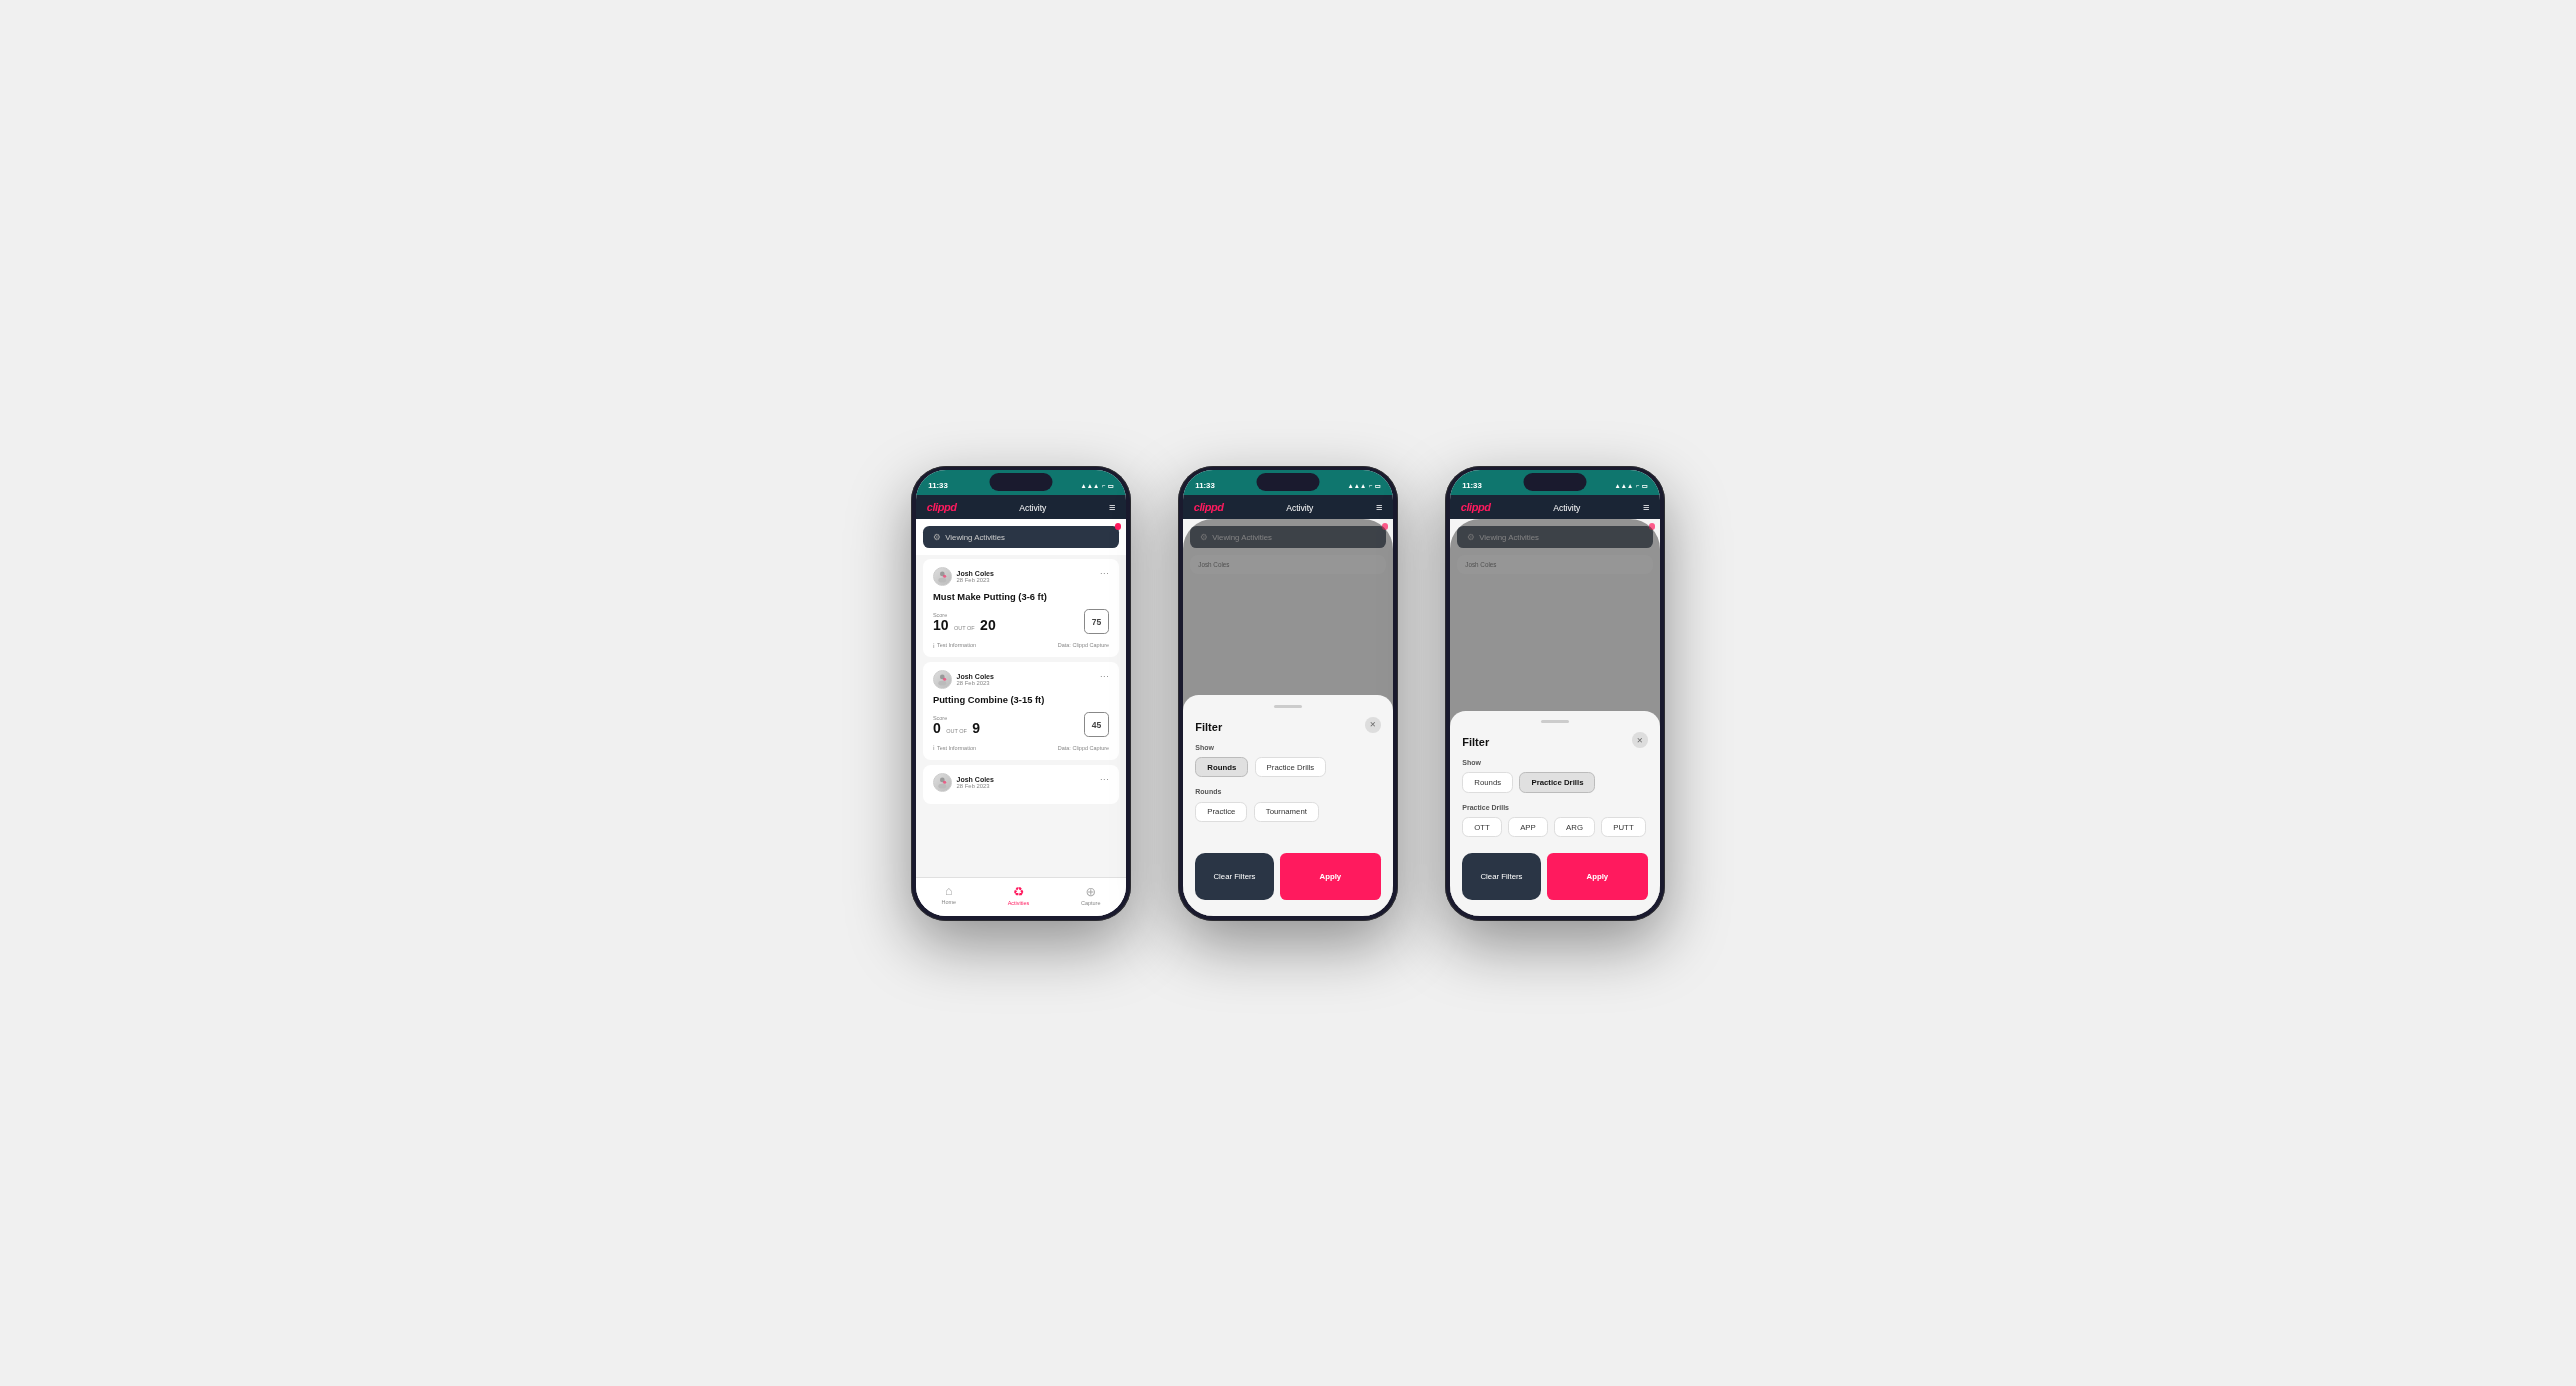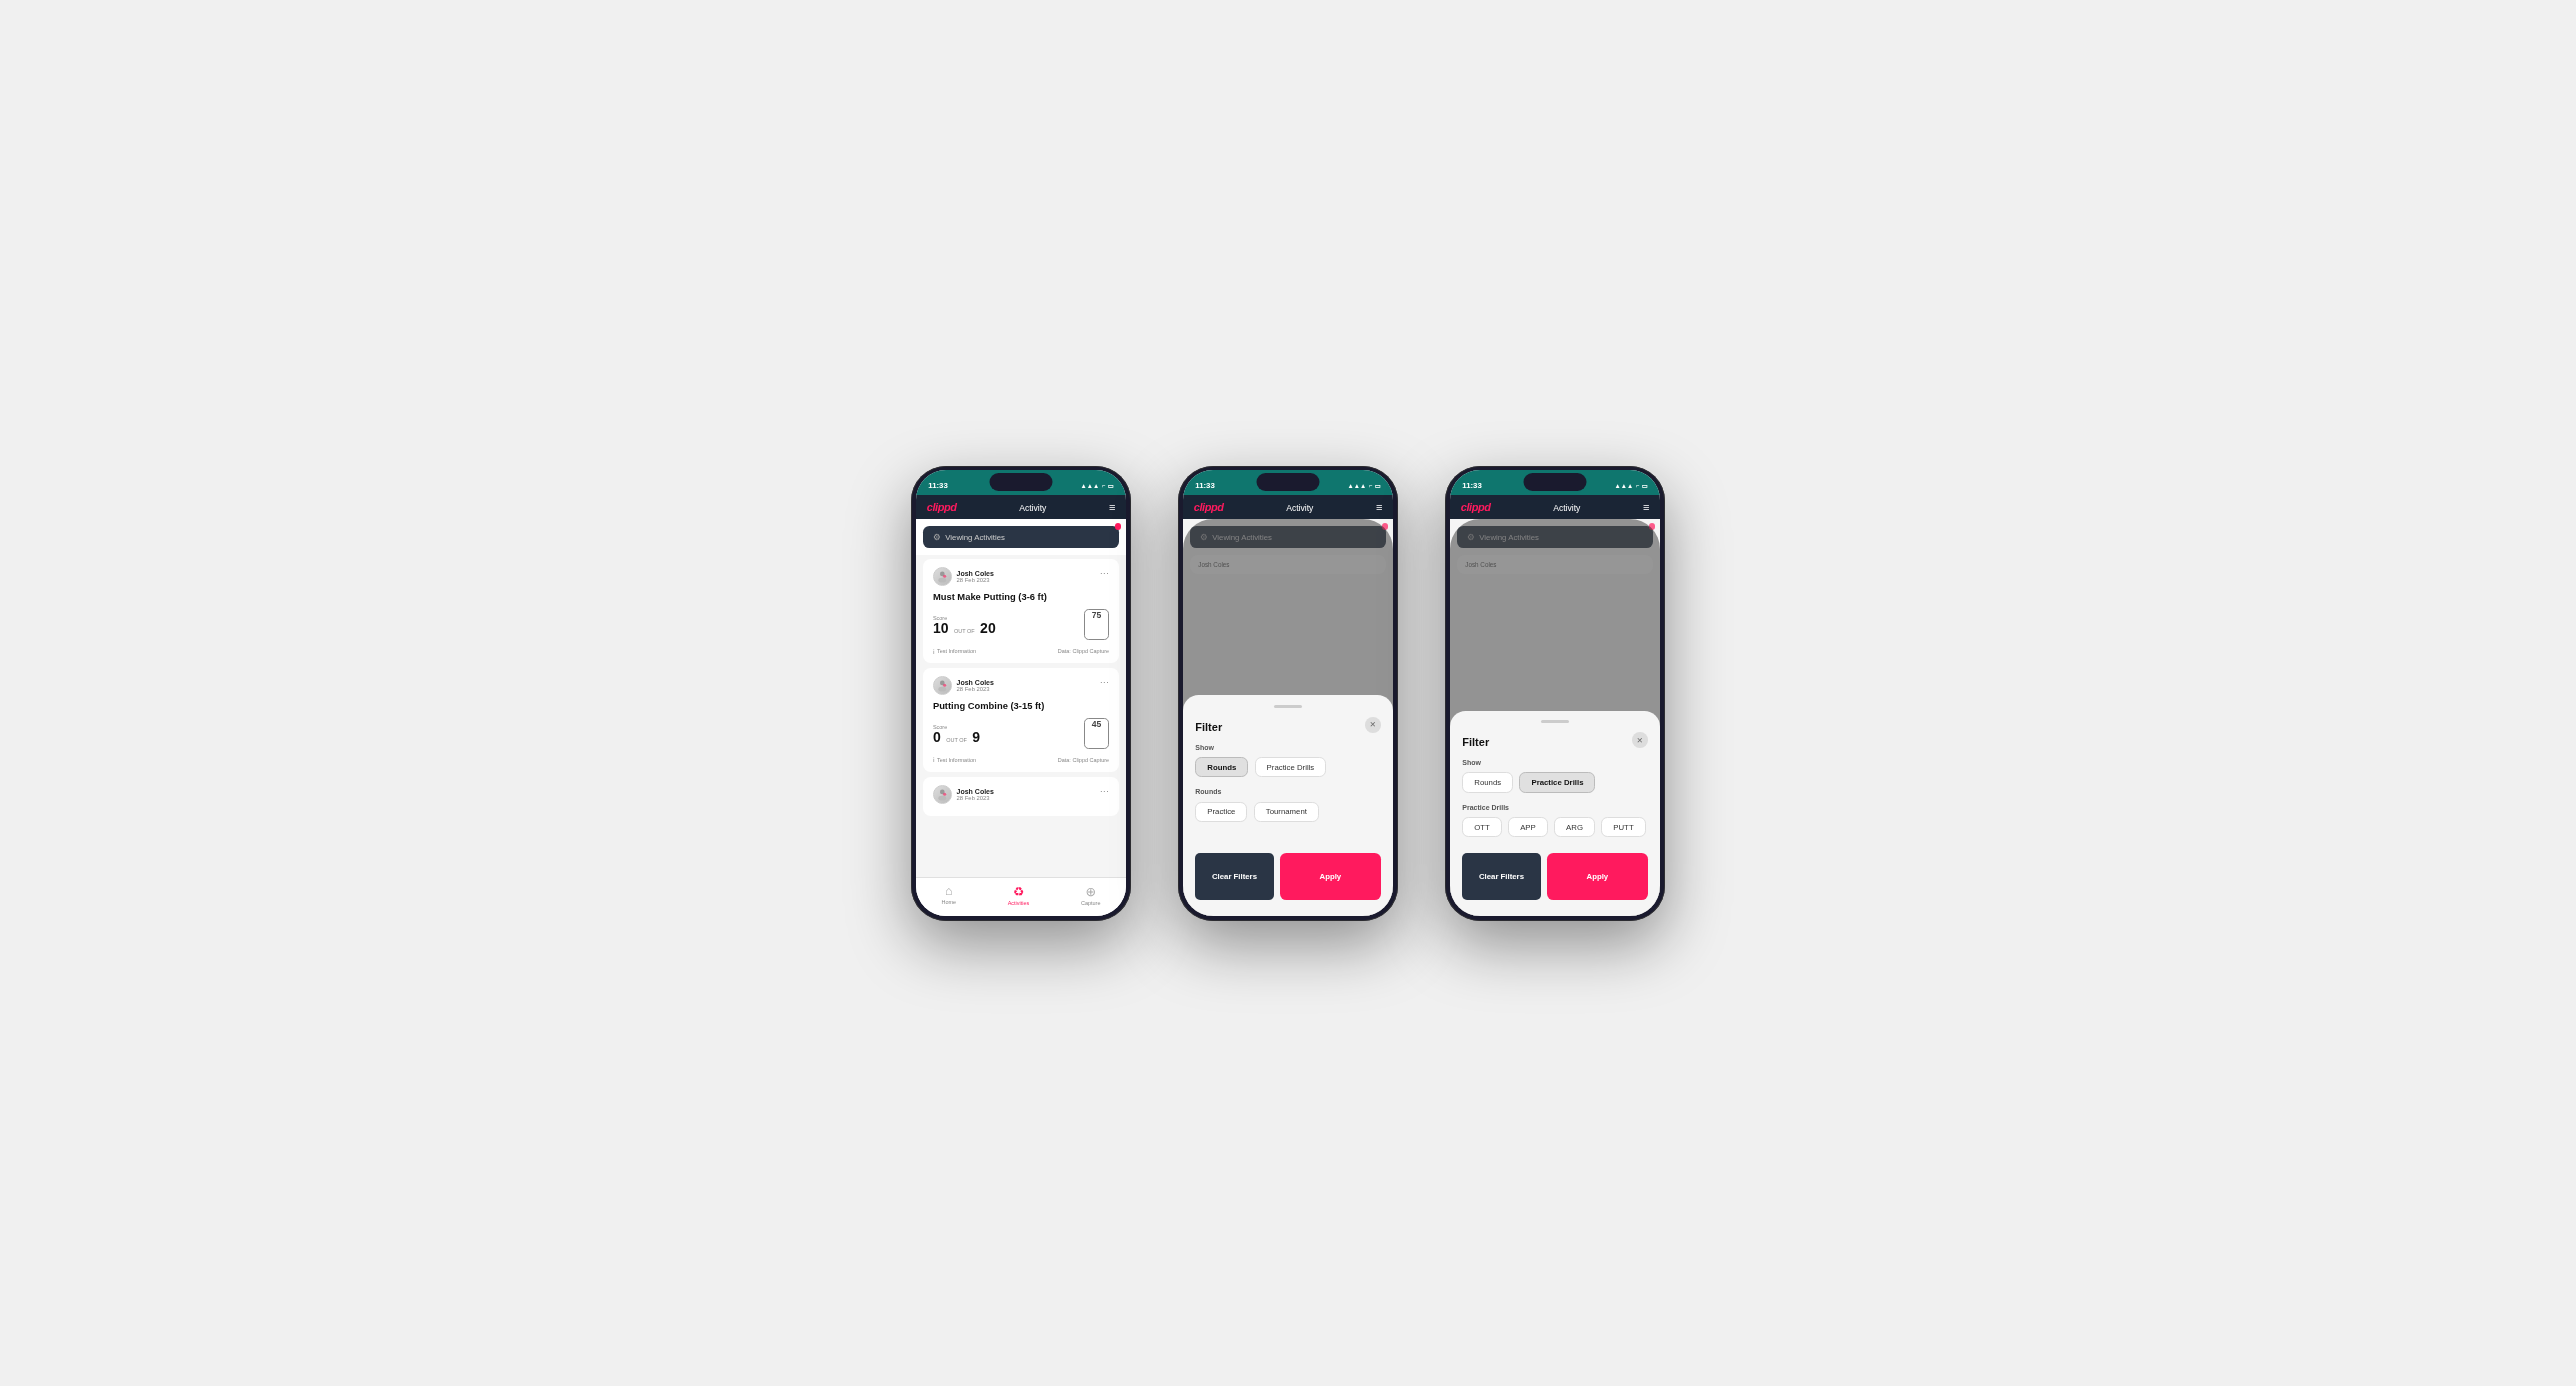--- a/index.html
+++ b/index.html
@@ -169,24 +169,25 @@
       align-items: center;
       gap: 6.3px;
       margin-bottom: 6.3px;
     }
     .stat-item { }
     .stat-label { font-size: 5.5px; color: #888; text-transform: none; }
     .stat-value { font-size: 14px; font-weight: 700; color: #111; line-height: 1; }
     .stat-out-of { font-size: 5.5px; color: #888; margin: 0 3.1px; }
     .shot-quality-badge {
       width: 25px;
-      height: 31px;
+      height: 25px;
       border-radius: 4.7px;
       border: 1.6px solid #888;
       display: flex;
+      align-items: center;
       justify-content: center;
       font-size: 8.6px;
       font-weight: 700;
       color: #444;
       margin-left: auto;
     }
     .card-footer {
       display: flex;
       justify-content: space-between;
       align-items: center;
@@ -300,23 +301,23 @@
       display: flex;
       gap: 6.3px;
       margin-top: 31px;
     }
     .btn-clear {
       flex: 1;
       padding: 7.8px;
       background: #2a3545;
       color: #fff;
       border: none;
-      border-radius: 5px;
+      border-radius: 10px;
       font-size: 7.8px;
-      font-weight: 700;
+      font-weight: 400;
       cursor: pointer;
     }
     .btn-apply {
       flex: 1;
       padding: 19px;
       background: #ff1a5e;
       color: #fff;
       border: none;
       border-radius: 6.3px;
       font-size: 7.8px;

